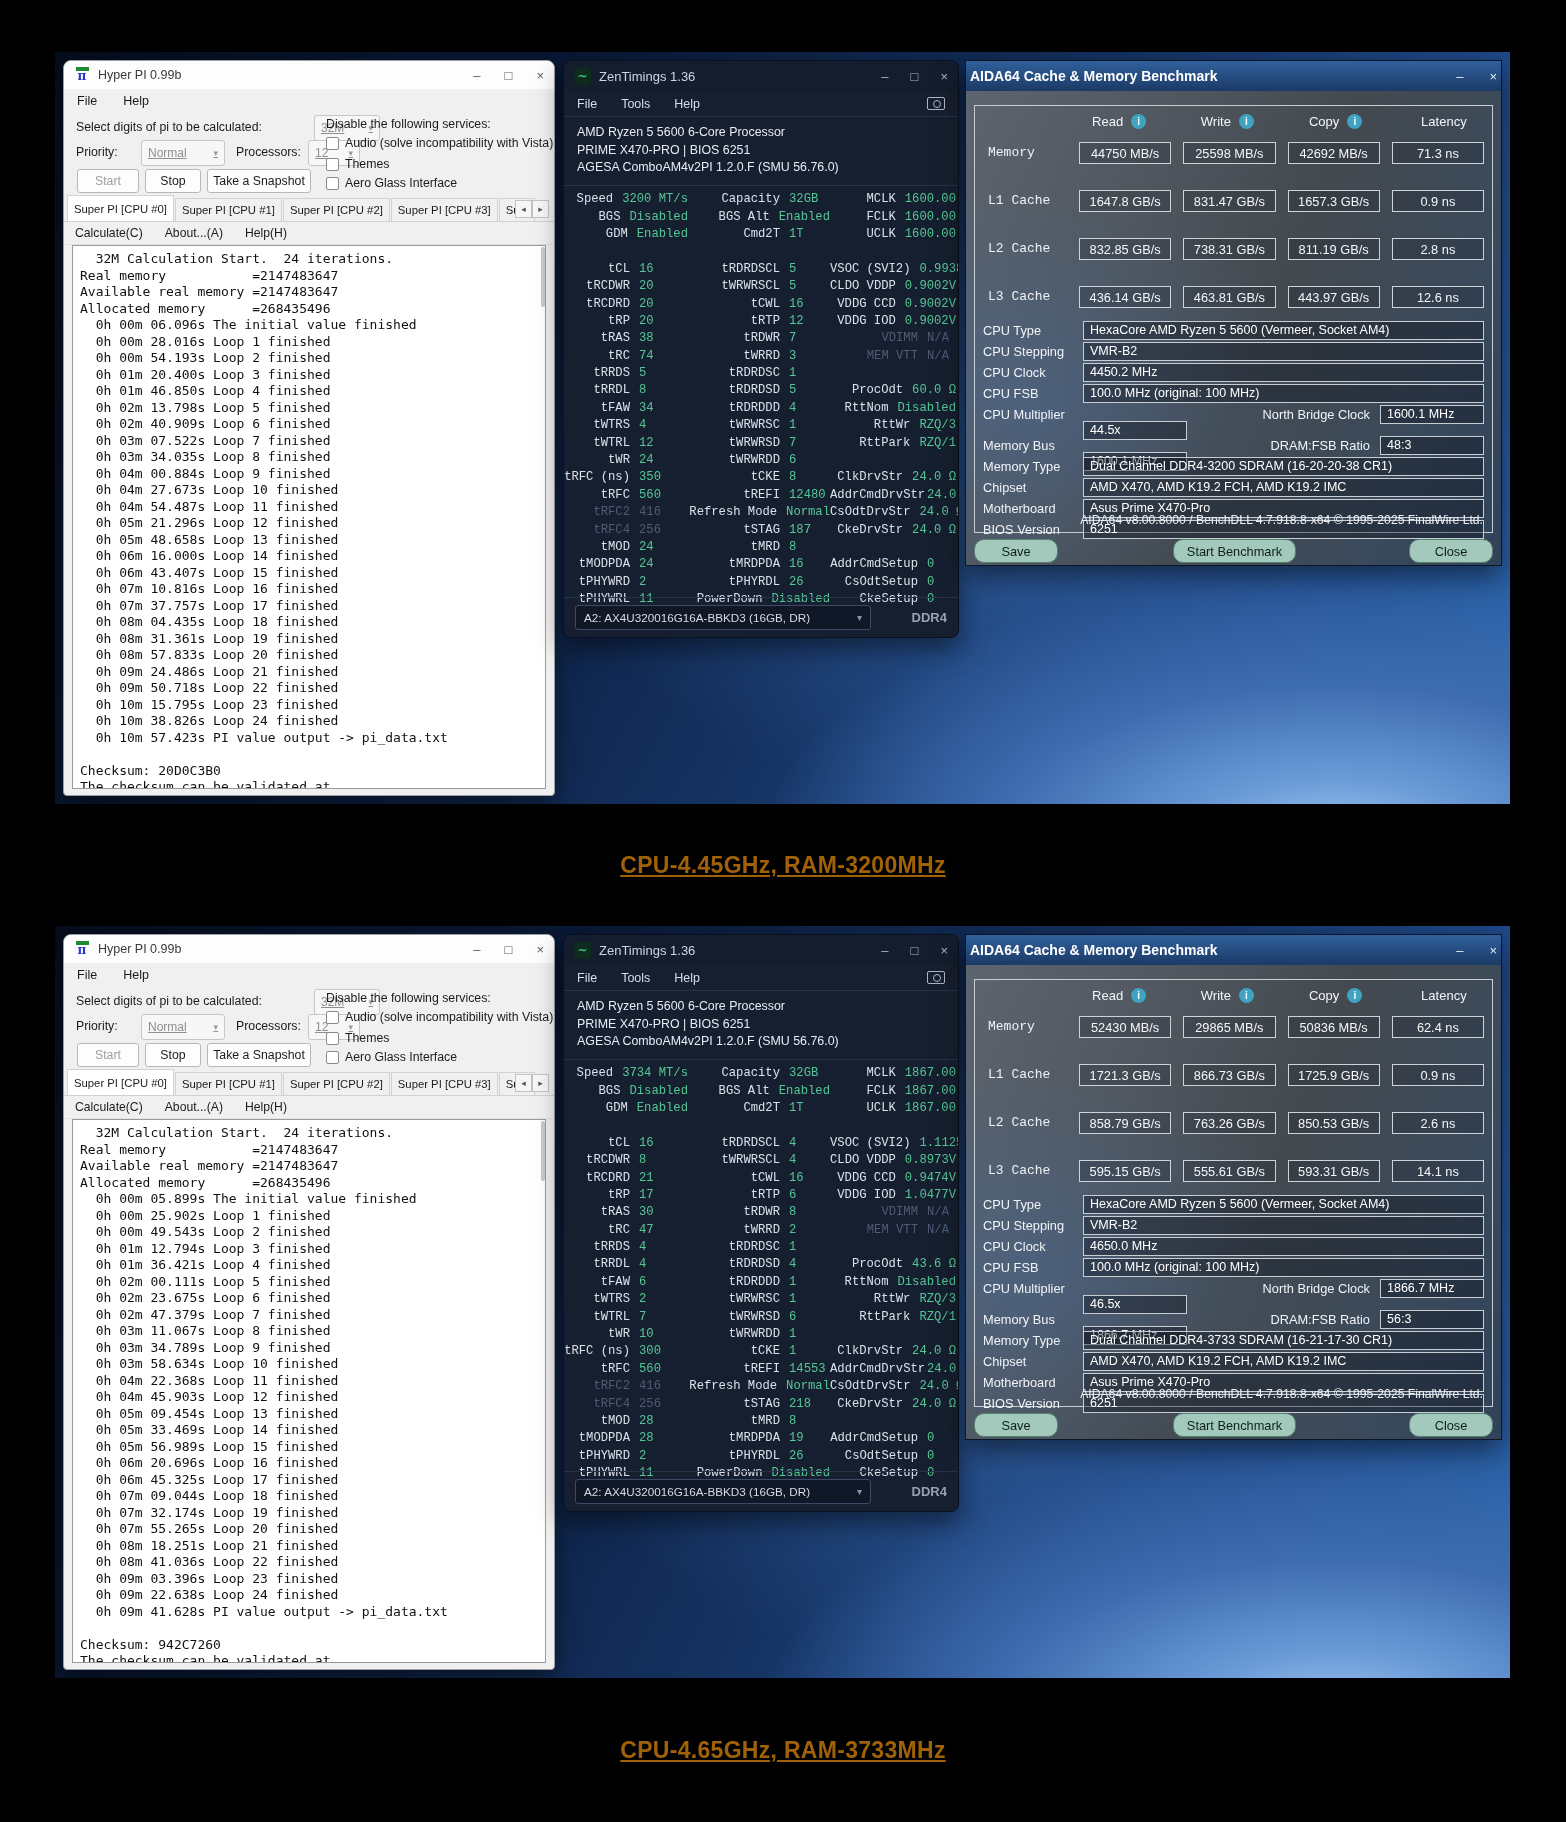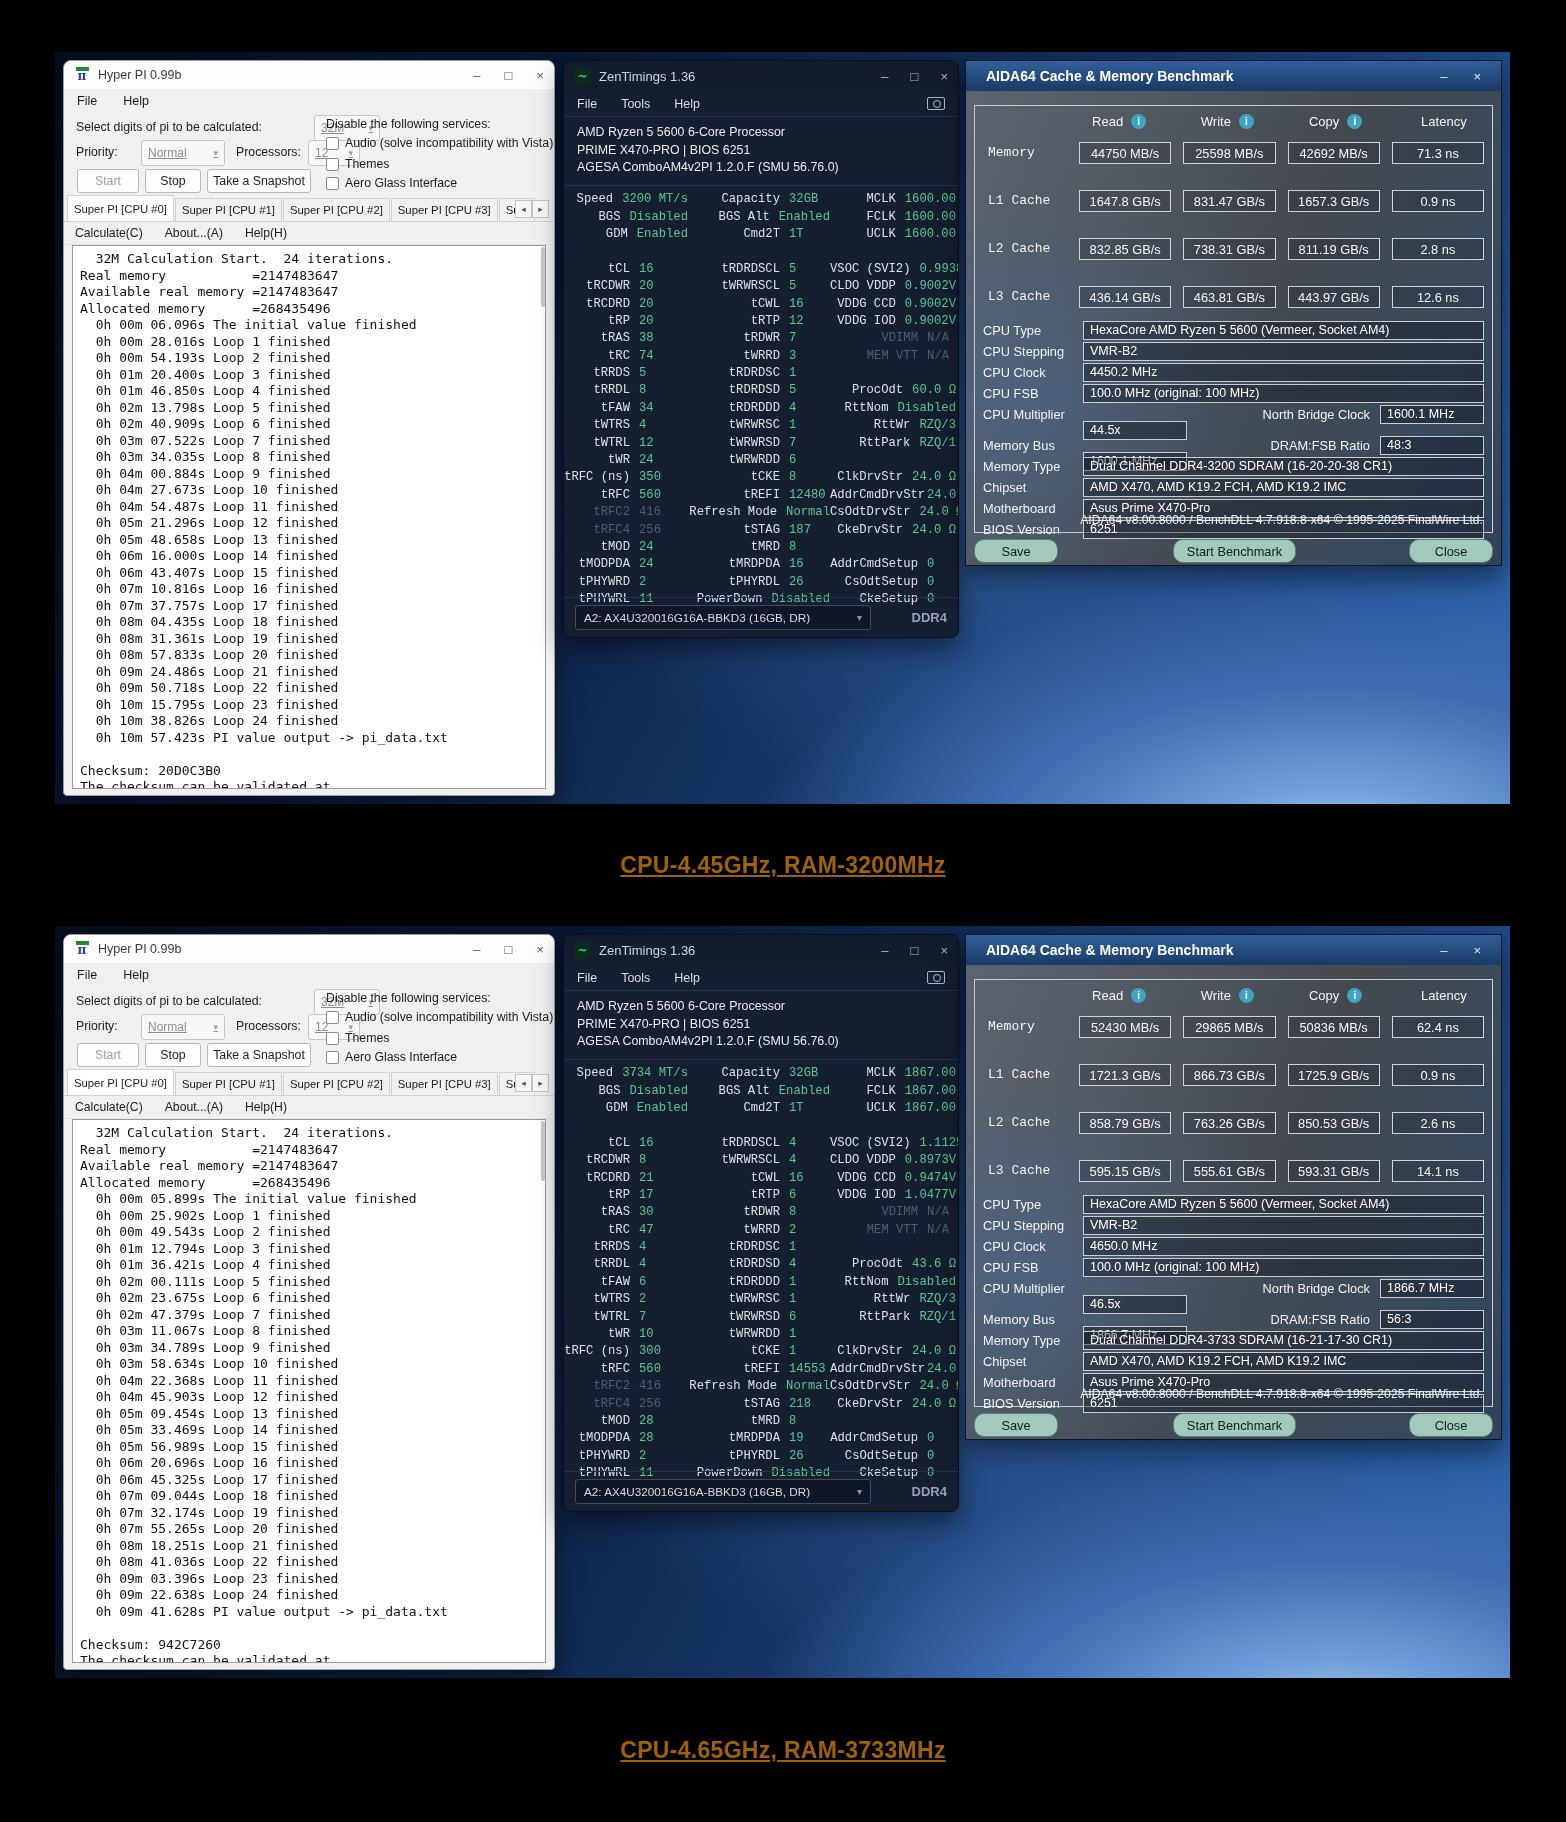--- a/index.html
+++ b/index.html
@@ -84,21 +84,21 @@
     display:flex; align-items:center; padding:0 8px; font-size:11.7px; color:#d5dbe6; }
   .dimm-select .chev { margin-left:auto; color:#8a94a8; font-size:10px; }
   .ddr { margin-left:auto; color:#98a1b3; font-size:13px; font-weight:bold; }
 
   
   .aida { left:910px; width:537px; height:506px; border:1px solid #0e1524;
     background:
       radial-gradient(420px 300px at 12% 68%, rgba(70,110,165,.4), transparent 70%),
       linear-gradient(113deg, #5d6570 0%, #50575f 30%, #43494f 55%, #3a4a5c 82%, #30425a 100%); }
   .ai-title { height:30px; background:linear-gradient(#30609c, #1b3a66); display:flex; align-items:center;
-    padding:0 20px; color:#fff; font-weight:bold; font-size:14px; }
+    padding:0 4px; color:#fff; font-weight:bold; font-size:14px; }
   .ai-cap { margin-left:auto; display:flex; gap:26px; font-weight:normal; font-size:13px; color:#e8edf4; }
   .ai-frame { position:absolute; left:8px; top:44px; width:519px; height:428px; border:1px solid #c8cdd3; }
   .bm-head { position:absolute; left:104px; right:8px; top:8px; display:flex; gap:28px; }
   .bm-h { flex:1; display:flex; align-items:center; justify-content:center; color:#f2f5f9; font-size:13px; gap:8px; }
   .inf-ico { width:15px; height:15px; border-radius:50%; background:#3fa3c2; color:#fff;
     font:bold 10px "Liberation Sans",sans-serif; display:inline-flex; align-items:center; justify-content:center; }
   .bm-label { position:absolute; left:13px; color:#f0f3f7; font-size:13px;font-family:Liberation Mono, monospace; }
   .bm-row { position:absolute; left:104px; right:8px; display:flex; gap:12px; }
   .bm-cell { flex:1; height:22px; border:1px solid #ced3d9; color:#f4f6f9; font-size:12.8px;
     display:flex; align-items:center; justify-content:center; background:rgba(12,18,28,.18); }

